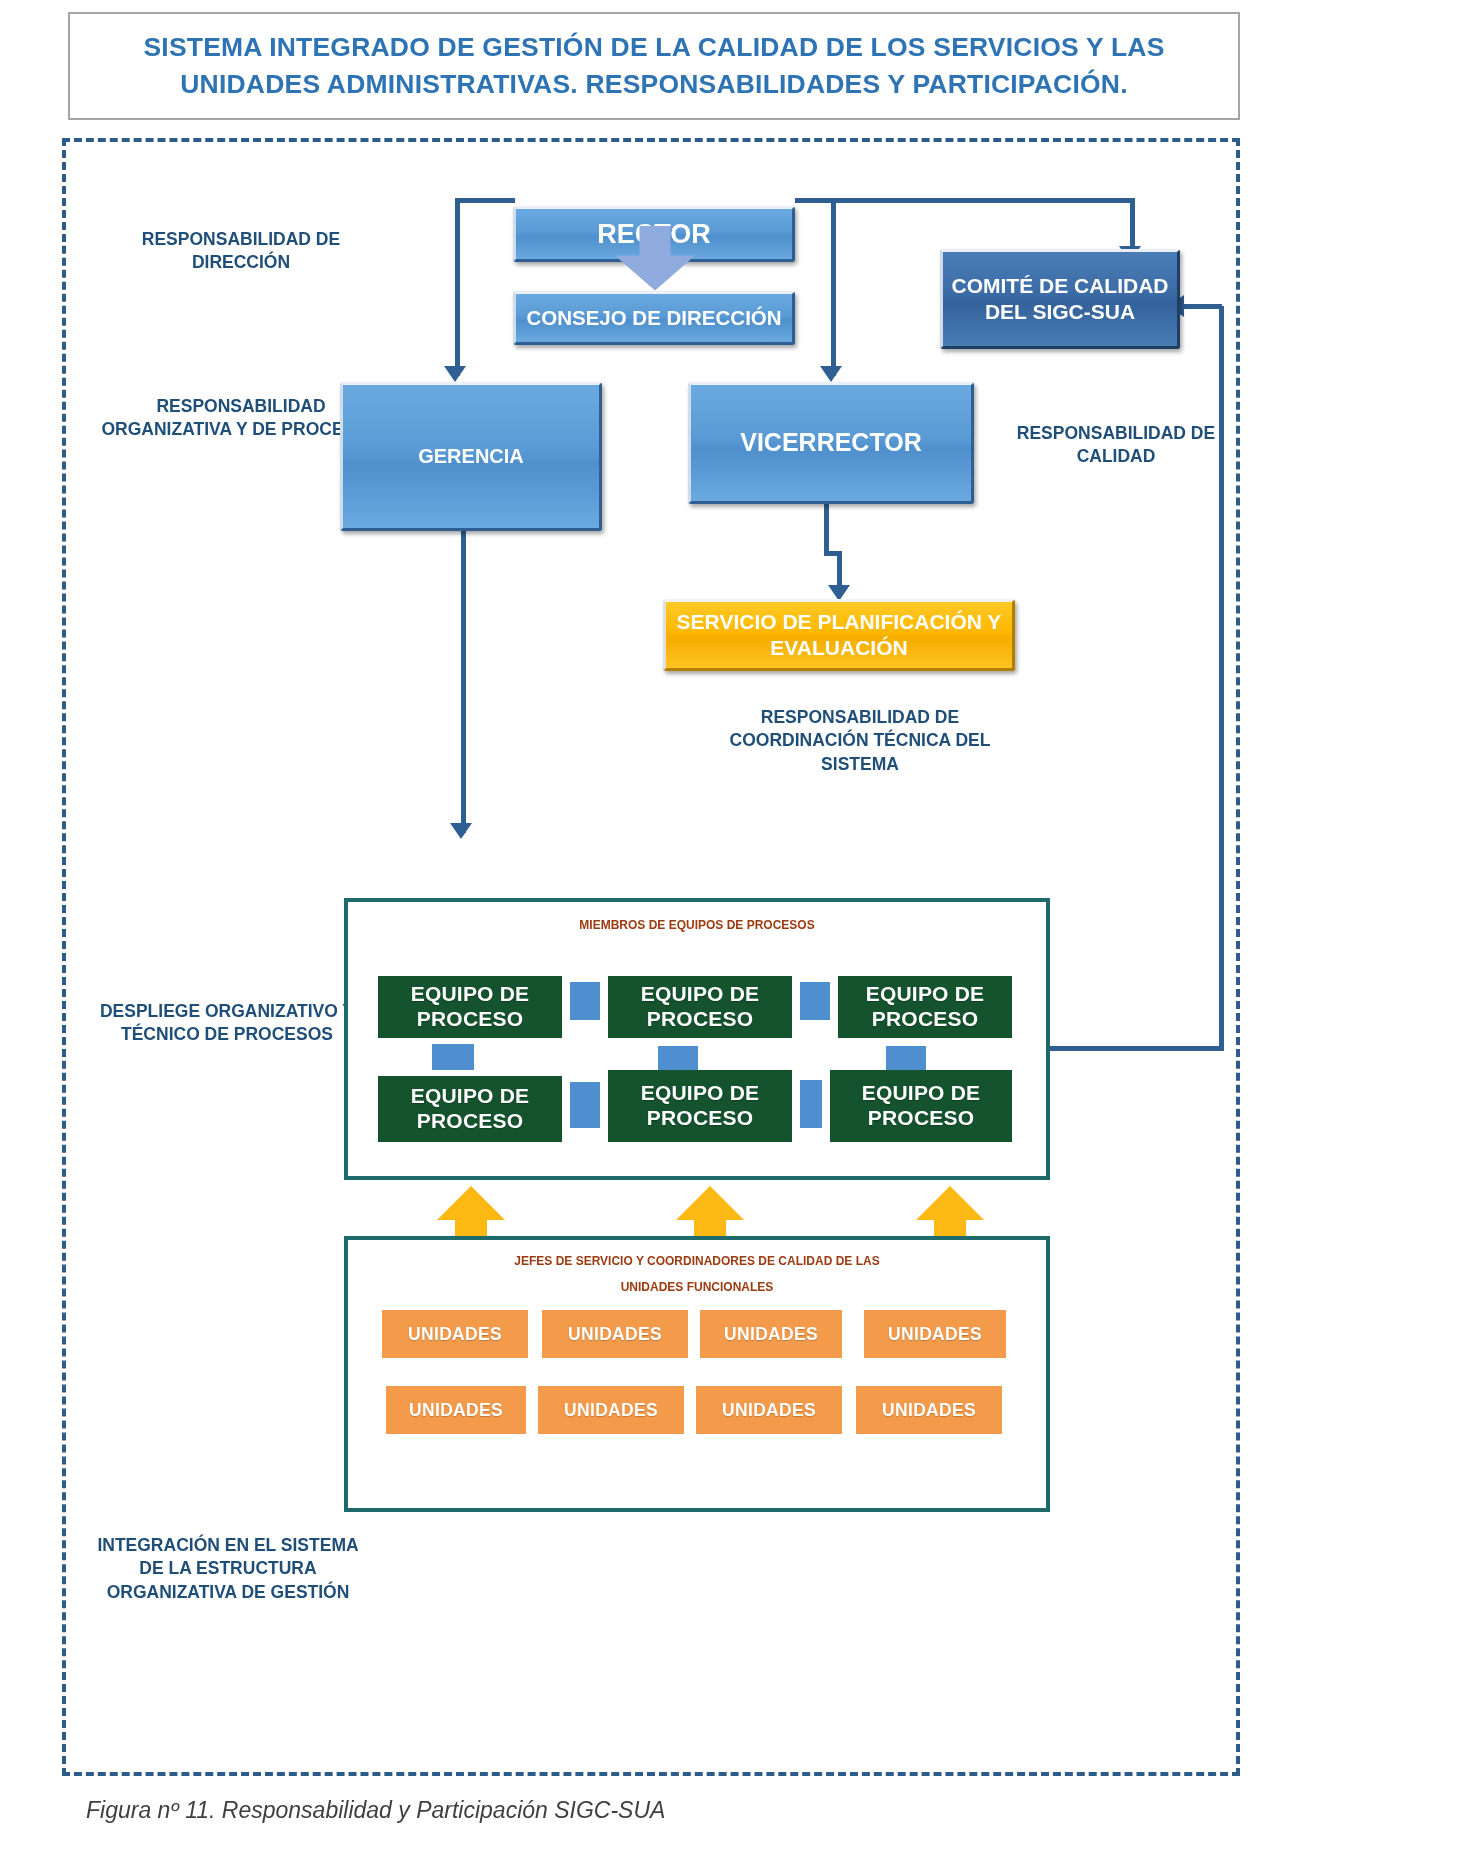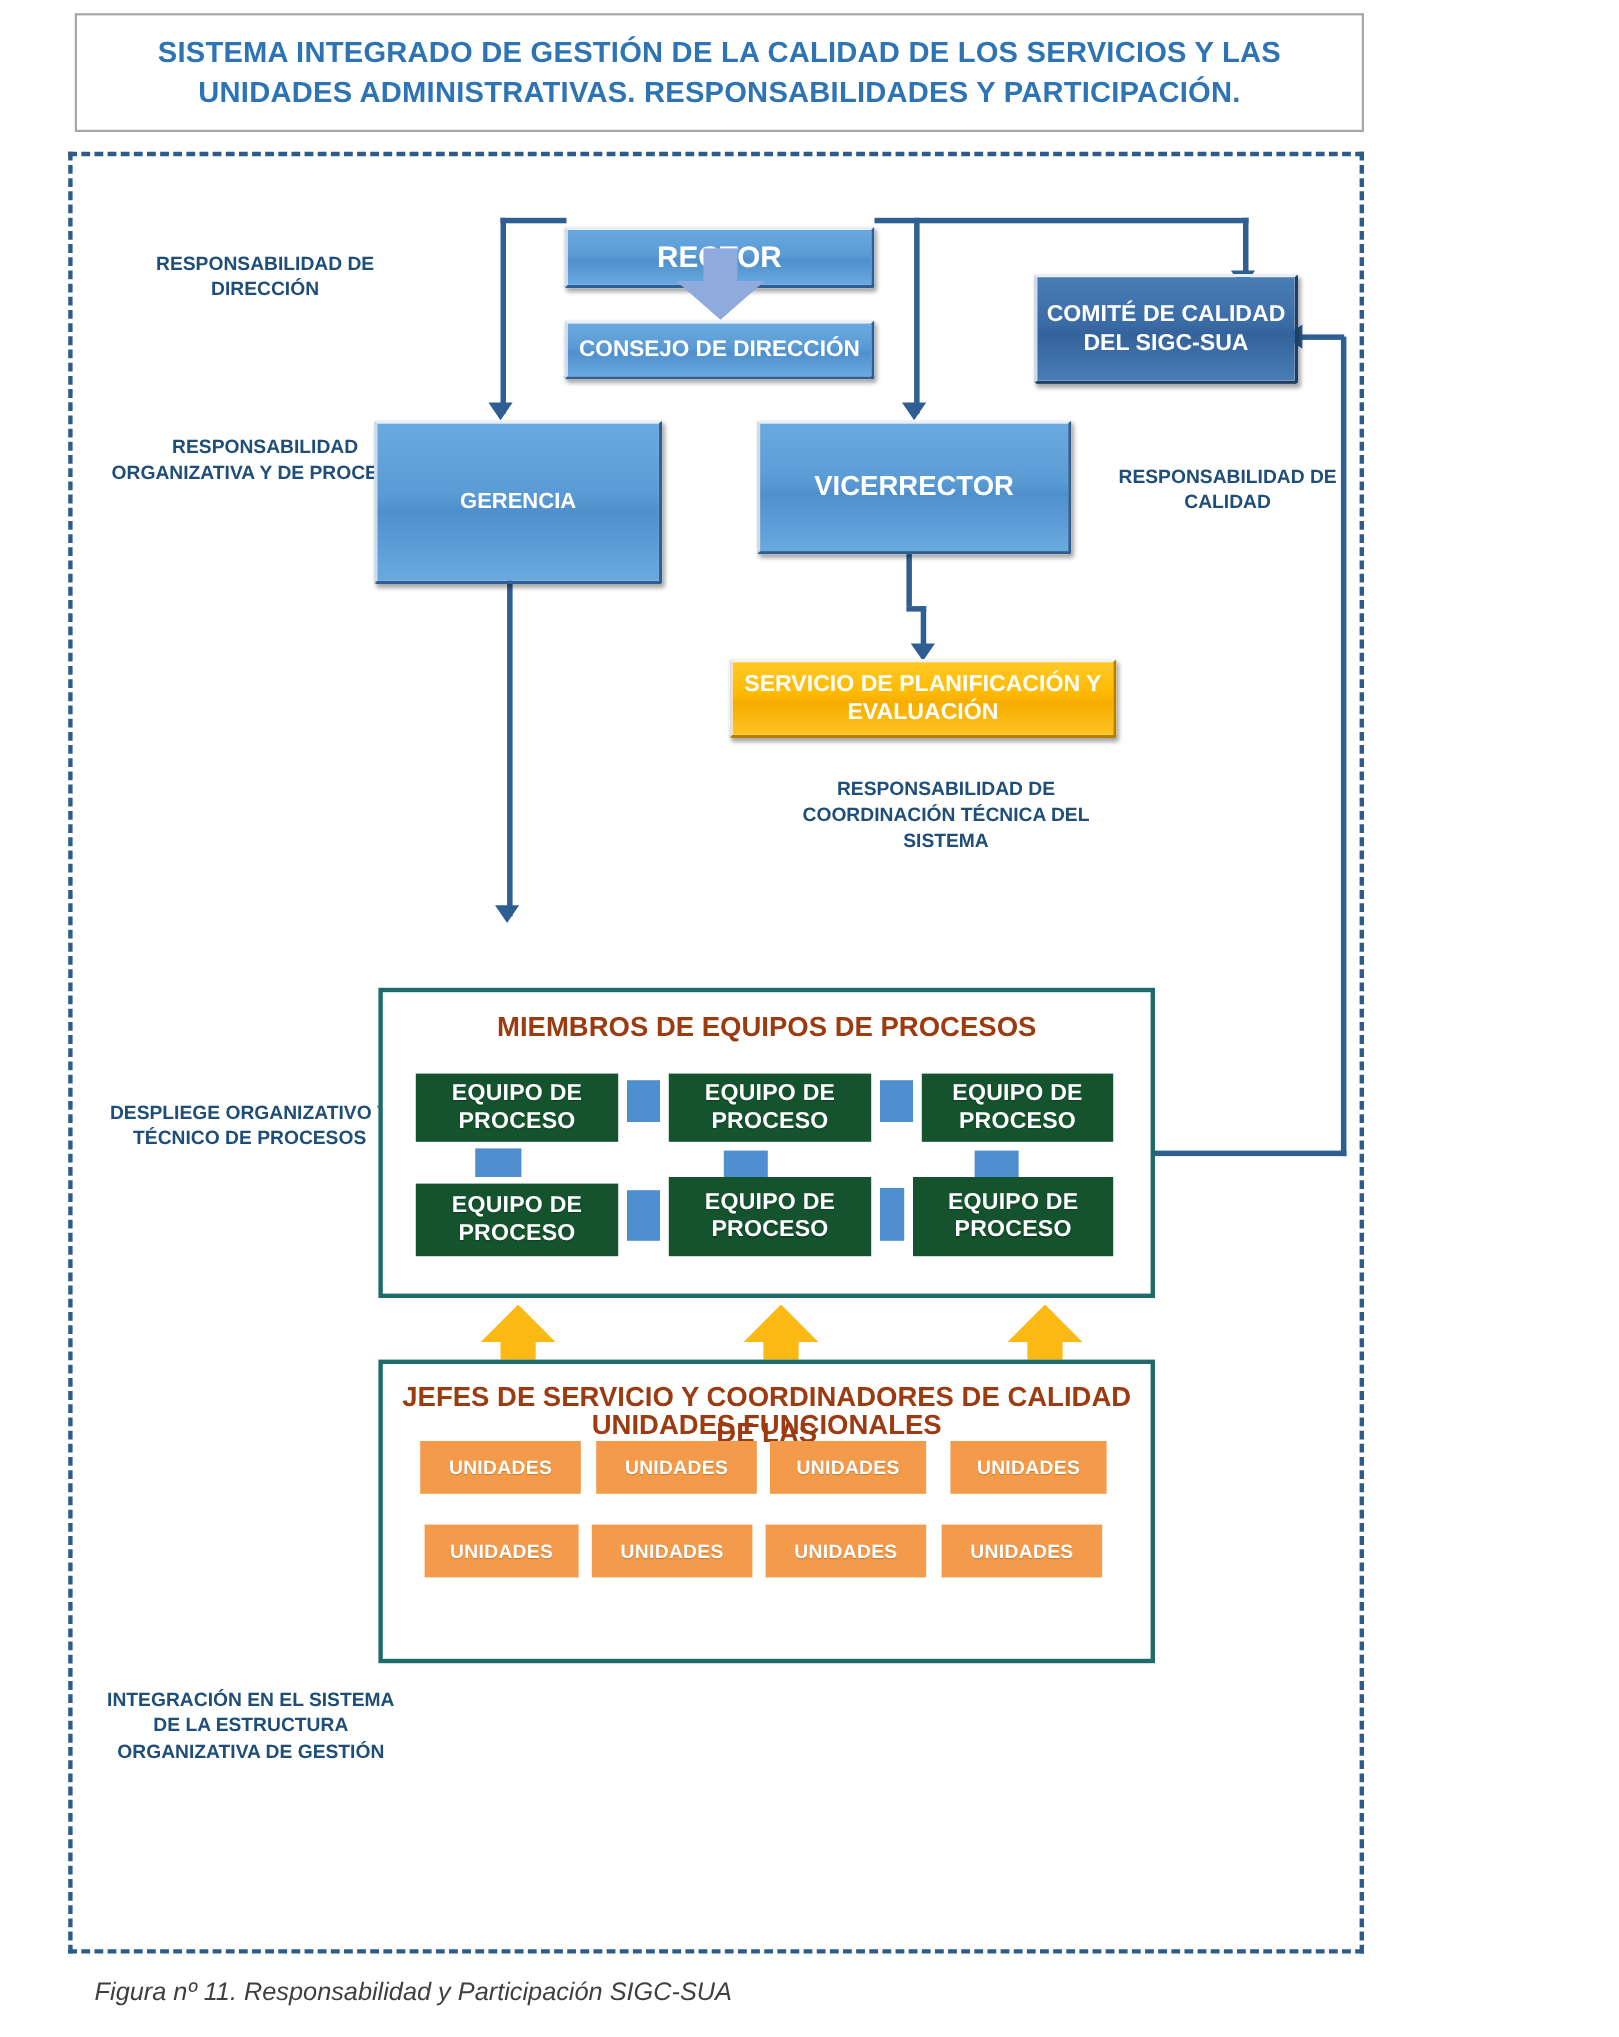--- a/index.html
+++ b/index.html
@@ -78,21 +78,21 @@
   .fat-arrow-down{
     position:absolute;
   }
 
   
   .teal-panel{
     position:absolute; background:#ffffff; border:4px solid #1f6b6b;
   }
   .panel-heading{
     position:absolute; width:100%; text-align:center;
-    color:#9c3a10; font-weight:bold; font-size:25px; line-height:1.3;
+    color:#9c3a10; font-weight:bold; font-size:12px; line-height:1.3;
   }
 
   
   .equipo{
     position:absolute; background:#14532d;
     display:flex; align-items:center; justify-content:center;
     text-align:center; color:#ffffff; font-weight:bold; font-size:21px;
     line-height:1.18; letter-spacing:.2px;
     text-shadow:0 1px 1px rgba(0,0,0,.25);
   }

